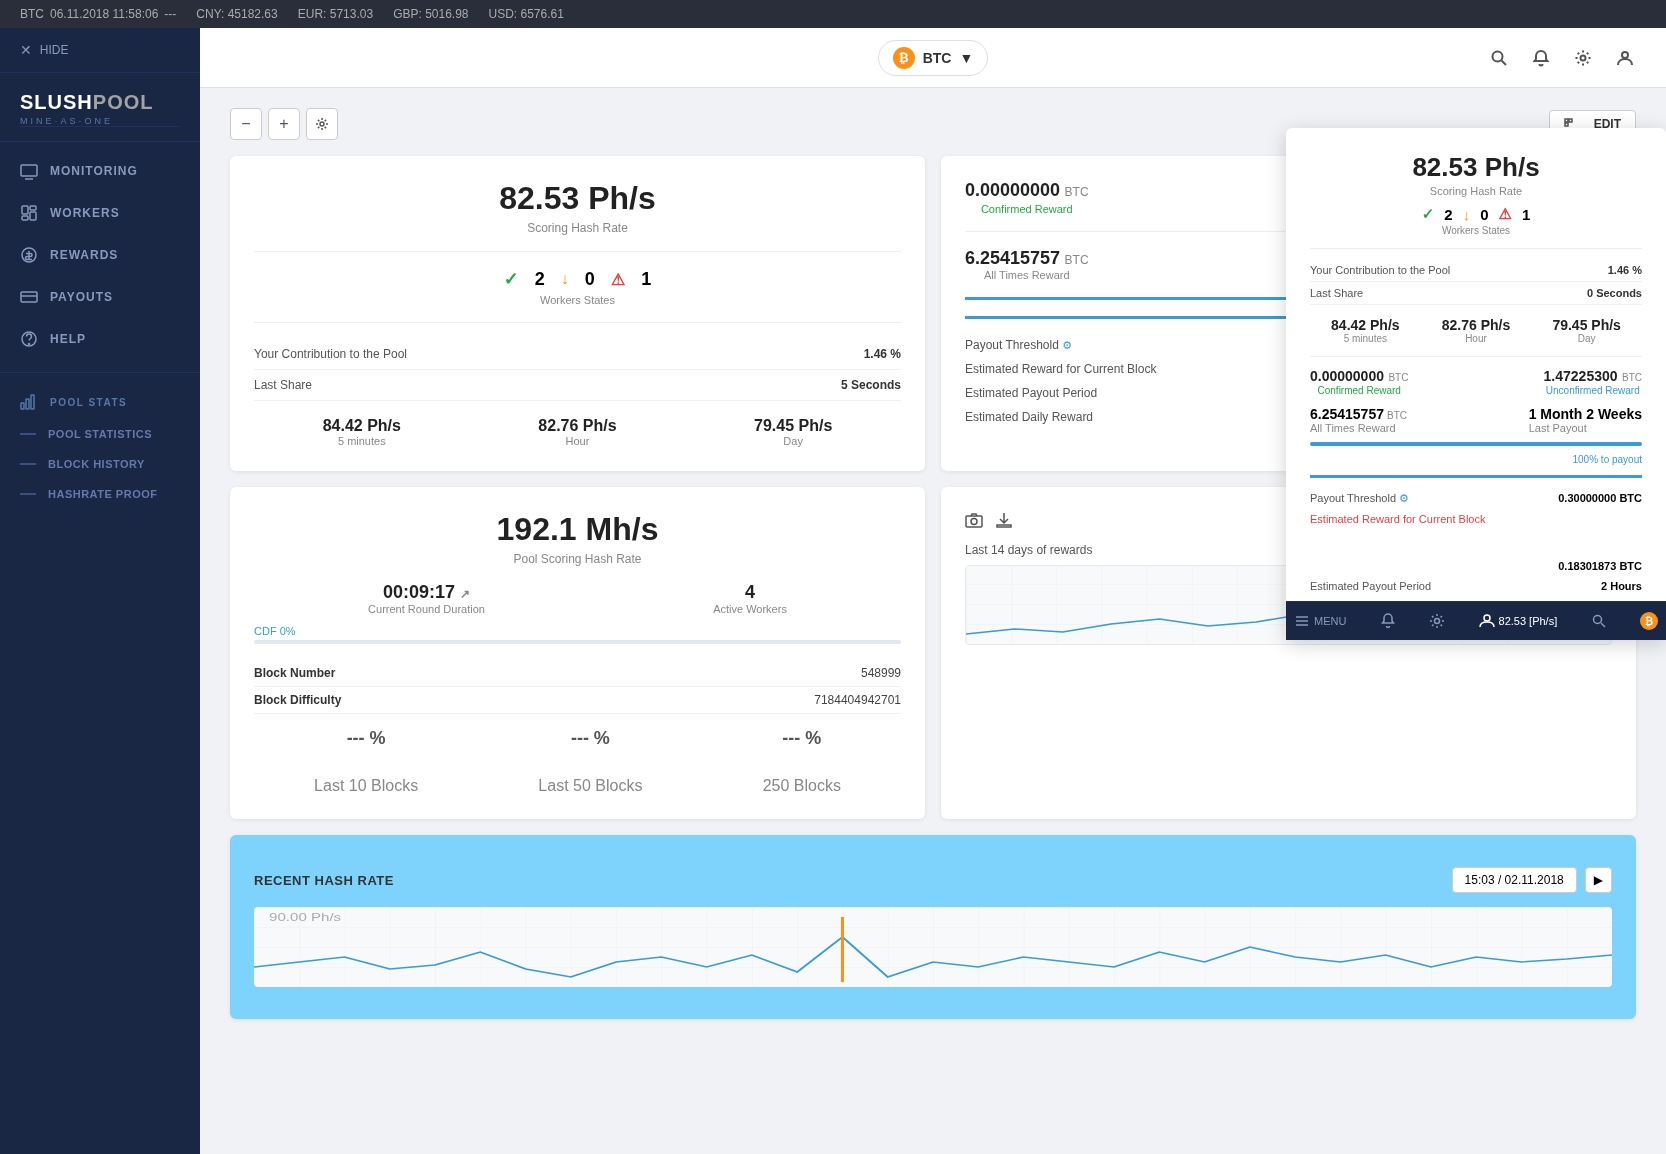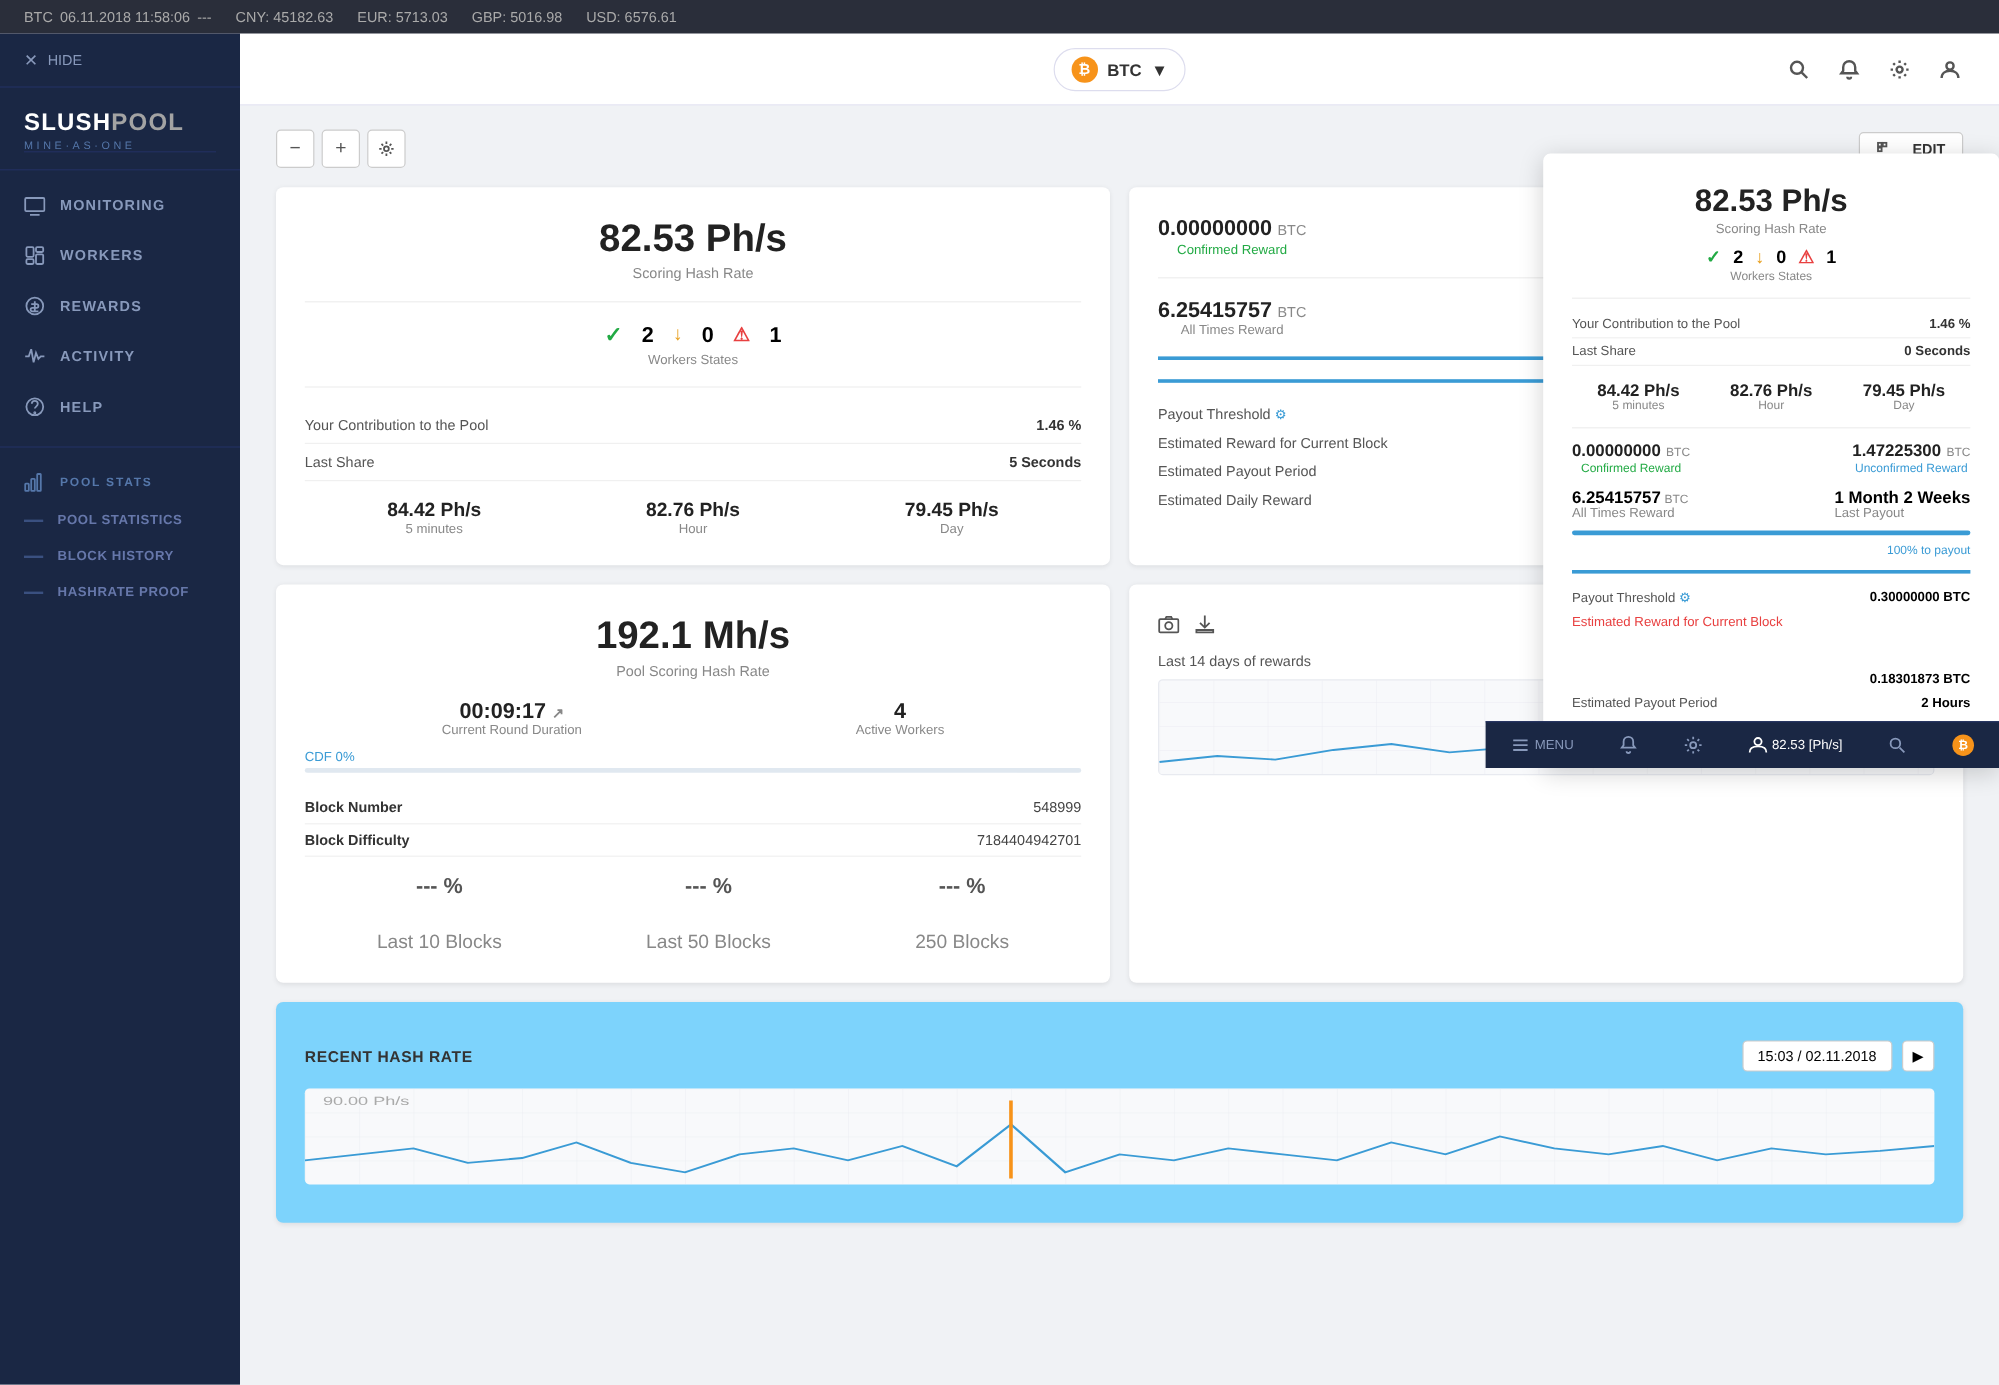--- a/index.html
+++ b/index.html
@@ -266,26 +266,26 @@
       padding: 32px 24px;
     }
     .section-header { display: flex; justify-content: space-between; align-items: center; margin-bottom: 14px; }
     .section-title { font-size: 13px; font-weight: 800; color: #333; letter-spacing: 0.5px; }
 
     
     .mobile-bottom-bar {
       position: absolute;
       bottom: 0;
       right: 0;
-      width: 428px;
+      width: 380px;
       background: #1a2744;
       display: flex;
       align-items: center;
       justify-content: space-between;
-      padding: 10px 21px;
+      padding: 10px 8px;
       z-index: 11;
       border-top: 1px solid #223060;
     }
     .mobile-bar-item { color: #8899bb; font-size: 11px; display: flex; align-items: center; gap: 4px; }
     .mobile-bar-item.highlight { color: #fff; }
 
     
     .overlay-stats-row { display: flex; justify-content: space-between; padding: 5px 0; font-size: 11px; color: #555; border-bottom: 1px solid #f0f0f0; }
     .overlay-stats-row .ov { font-weight: 600; color: #333; }
 
@@ -363,23 +363,24 @@
       </div>
       <div class="sidebar-item">
         <svg class="sidebar-icon" viewBox="0 0 18 18" fill="none" stroke="currentColor" stroke-width="1.5">
           <circle cx="9" cy="9" r="7"></circle>
             <path d="M9 5v8M6 7.5h4.5a1.5 1.5 0 010 3H7a1.5 1.5 0 000 3H12"></path>
         </svg>
         <span>REWARDS</span>
       </div>
       <div class="sidebar-item">
         <svg class="sidebar-icon" viewBox="0 0 18 18" fill="none" stroke="currentColor" stroke-width="1.5">
-          <polyline points="1,9 4,9 6,3 8,14 10,6 12,11 14,9 17,9"></polyline>
+          <rect x="1" y="4" width="16" height="10" rx="1"></rect>
+            <line x1="1" y1="8" x2="17" y2="8"></line>
         </svg>
-        <span>ACTIVITY</span>
+        <span>PAYOUTS</span>
       </div>
       <div class="sidebar-item">
         <svg class="sidebar-icon" viewBox="0 0 18 18" fill="none" stroke="currentColor" stroke-width="1.5">
           <circle cx="9" cy="9" r="7"></circle>
             <path d="M6.5 6.5a2.5 2.5 0 015 0c0 2-2.5 2.5-2.5 4"></path>
             <circle cx="9" cy="14" r="0.5" fill="currentColor"></circle>
         </svg>
         <span>HELP</span>
       </div>
 

